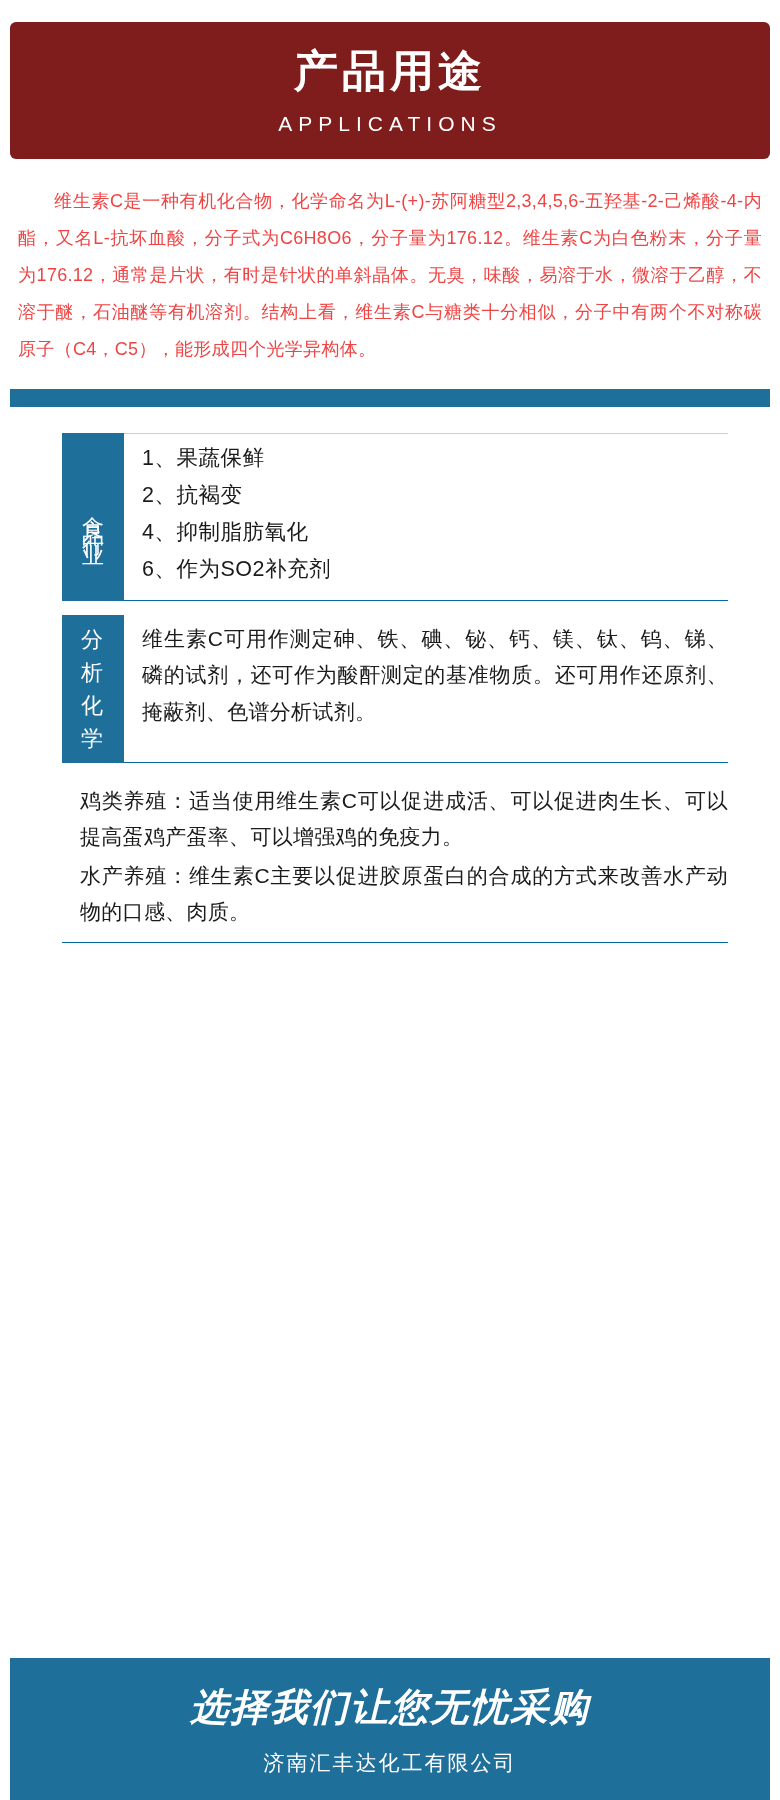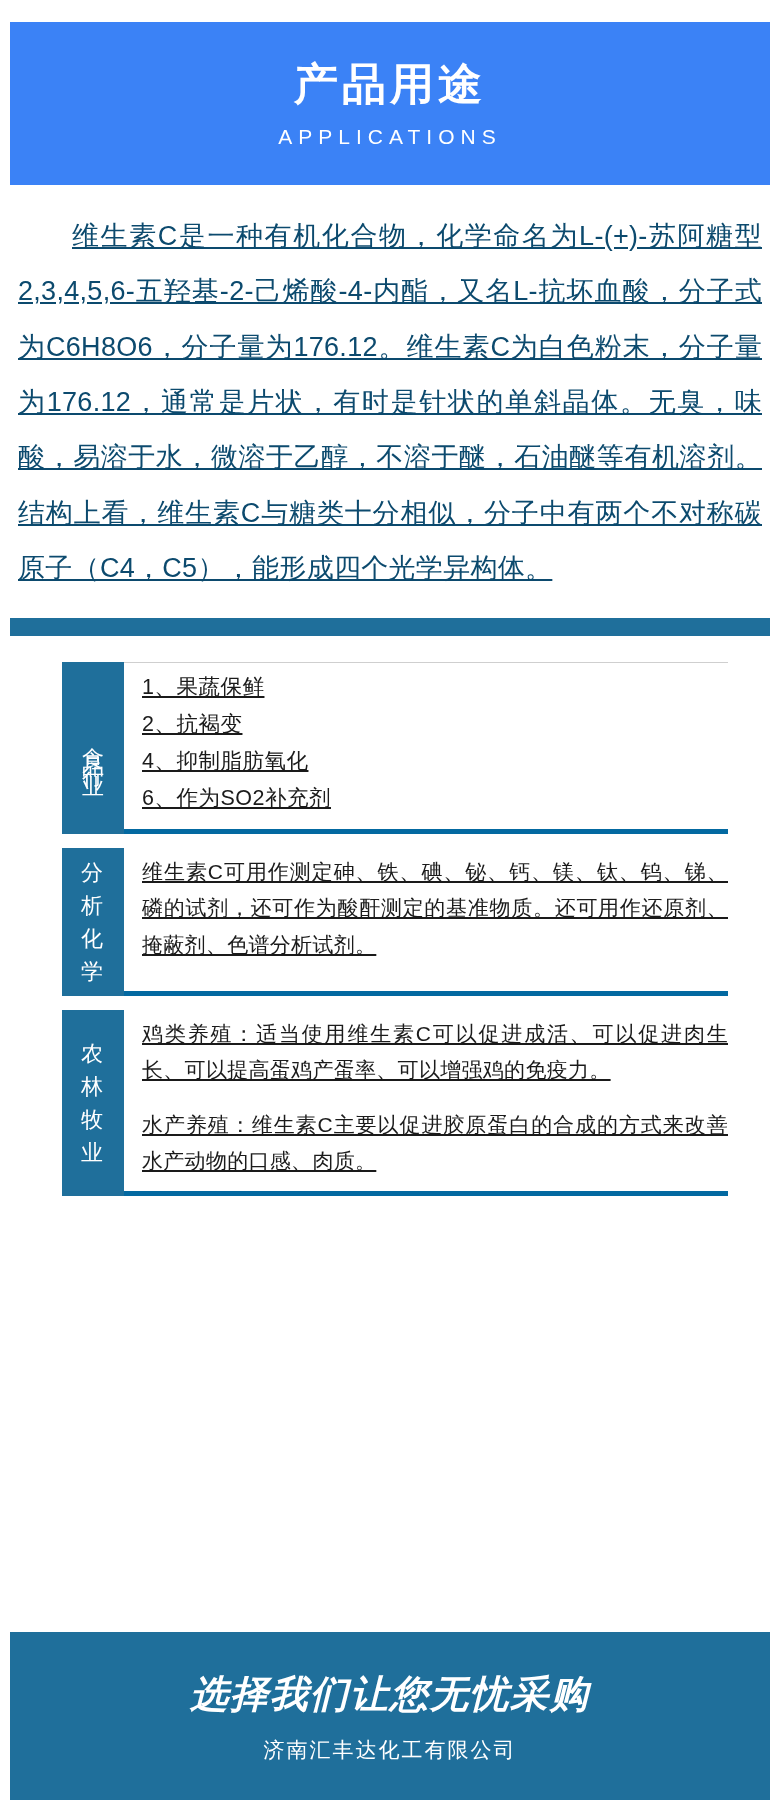--- a/index.html
+++ b/index.html
@@ -18,54 +18,54 @@
     position: relative;
     width: 780px;
     height: 1800px;
     box-sizing: border-box;
     padding: 0 10px;
     background: #ffffff;
   }
 
   
   .header {
-    background: #3b82f6;
-    height: 163px;
+    background: #7f1d1d;
+    height: 137px;
     margin-top: 22px;
     display: flex;
     flex-direction: column;
     align-items: center;
     justify-content: center;
     box-sizing: border-box;
+    border-radius: 6px;
   }
   .header-title-cn {
     color: #ffffff;
     font-size: 44px;
     font-weight: bold;
     letter-spacing: 4px;
     line-height: 1.2;
     margin-bottom: 14px;
   }
   .header-title-en {
     color: #ffffff;
     font-size: 21px;
     letter-spacing: 6px;
     font-weight: normal;
   }
 
   
   .intro {
     padding: 24px 8px 0 8px;
-    font-size: 27px;
+    font-size: 18px;
     line-height: 2.05;
-    color: #0c4a6e;
+    color: #ef4444;
     text-align: justify;
     text-indent: 2em;
     letter-spacing: 0.3px;
-    text-decoration: underline;
   }
 
   
   .divider-bar {
     background: #1f6f9b;
     height: 18px;
     margin-top: 22px;
   }
 
   
@@ -103,52 +103,51 @@
     line-height: 1;
   }
   .label-stacked {
     width: 2em;
     word-break: break-all;
     line-height: 1.5;
   }
   .section-body {
     flex: 1;
     padding: 6px 0 12px 18px;
-    border-bottom: 5px solid #0369a1;
-    box-sizing: border-box;
-    text-decoration: underline;
+    border-bottom: 1px solid #0369a1;
+    box-sizing: border-box;
   }
   .section:first-child .section-body {
     border-top: 1px solid #cfcfcf;
   }
   .list-item {
     font-size: 21.5px;
     line-height: 1.72;
     color: #1b1b1b;
     letter-spacing: 0.5px;
   }
   .para {
     font-size: 21px;
     line-height: 1.72;
     color: #1b1b1b;
     text-align: justify;
     letter-spacing: 0.3px;
   }
   .para + .para {
-    margin-top: 18px;
+    margin-top: 2px;
   }
 
   
   .footer {
     position: absolute;
     left: 10px;
     right: 10px;
     bottom: 22px;
     background: #1f6f9b;
-    height: 168px;
+    height: 142px;
     display: flex;
     flex-direction: column;
     align-items: center;
     justify-content: center;
     box-sizing: border-box;
   }
   .footer-slogan {
     color: #ffffff;
     font-size: 38px;
     font-weight: bold;
@@ -193,23 +192,20 @@
     <div class="section">
       <div class="section-label">
         <span class="label-stacked">分析化学</span>
       </div>
       <div class="section-body">
         <div class="para">维生素C可用作测定砷、铁、碘、铋、钙、镁、钛、钨、锑、磷的试剂，还可作为酸酐测定的基准物质。还可用作还原剂、掩蔽剂、色谱分析试剂。</div>
       </div>
     </div>
 
     <div class="section">
-      <div class="section-label">
-        <span class="label-stacked">农林牧业</span>
-      </div>
       <div class="section-body">
         <div class="para">鸡类养殖：适当使用维生素C可以促进成活、可以促进肉生长、可以提高蛋鸡产蛋率、可以增强鸡的免疫力。</div>
         <div class="para">水产养殖：维生素C主要以促进胶原蛋白的合成的方式来改善水产动物的口感、肉质。</div>
       </div>
     </div>
 
   </div>
 
   <div class="footer">
     <div class="footer-slogan">选择我们让您无忧采购</div>

